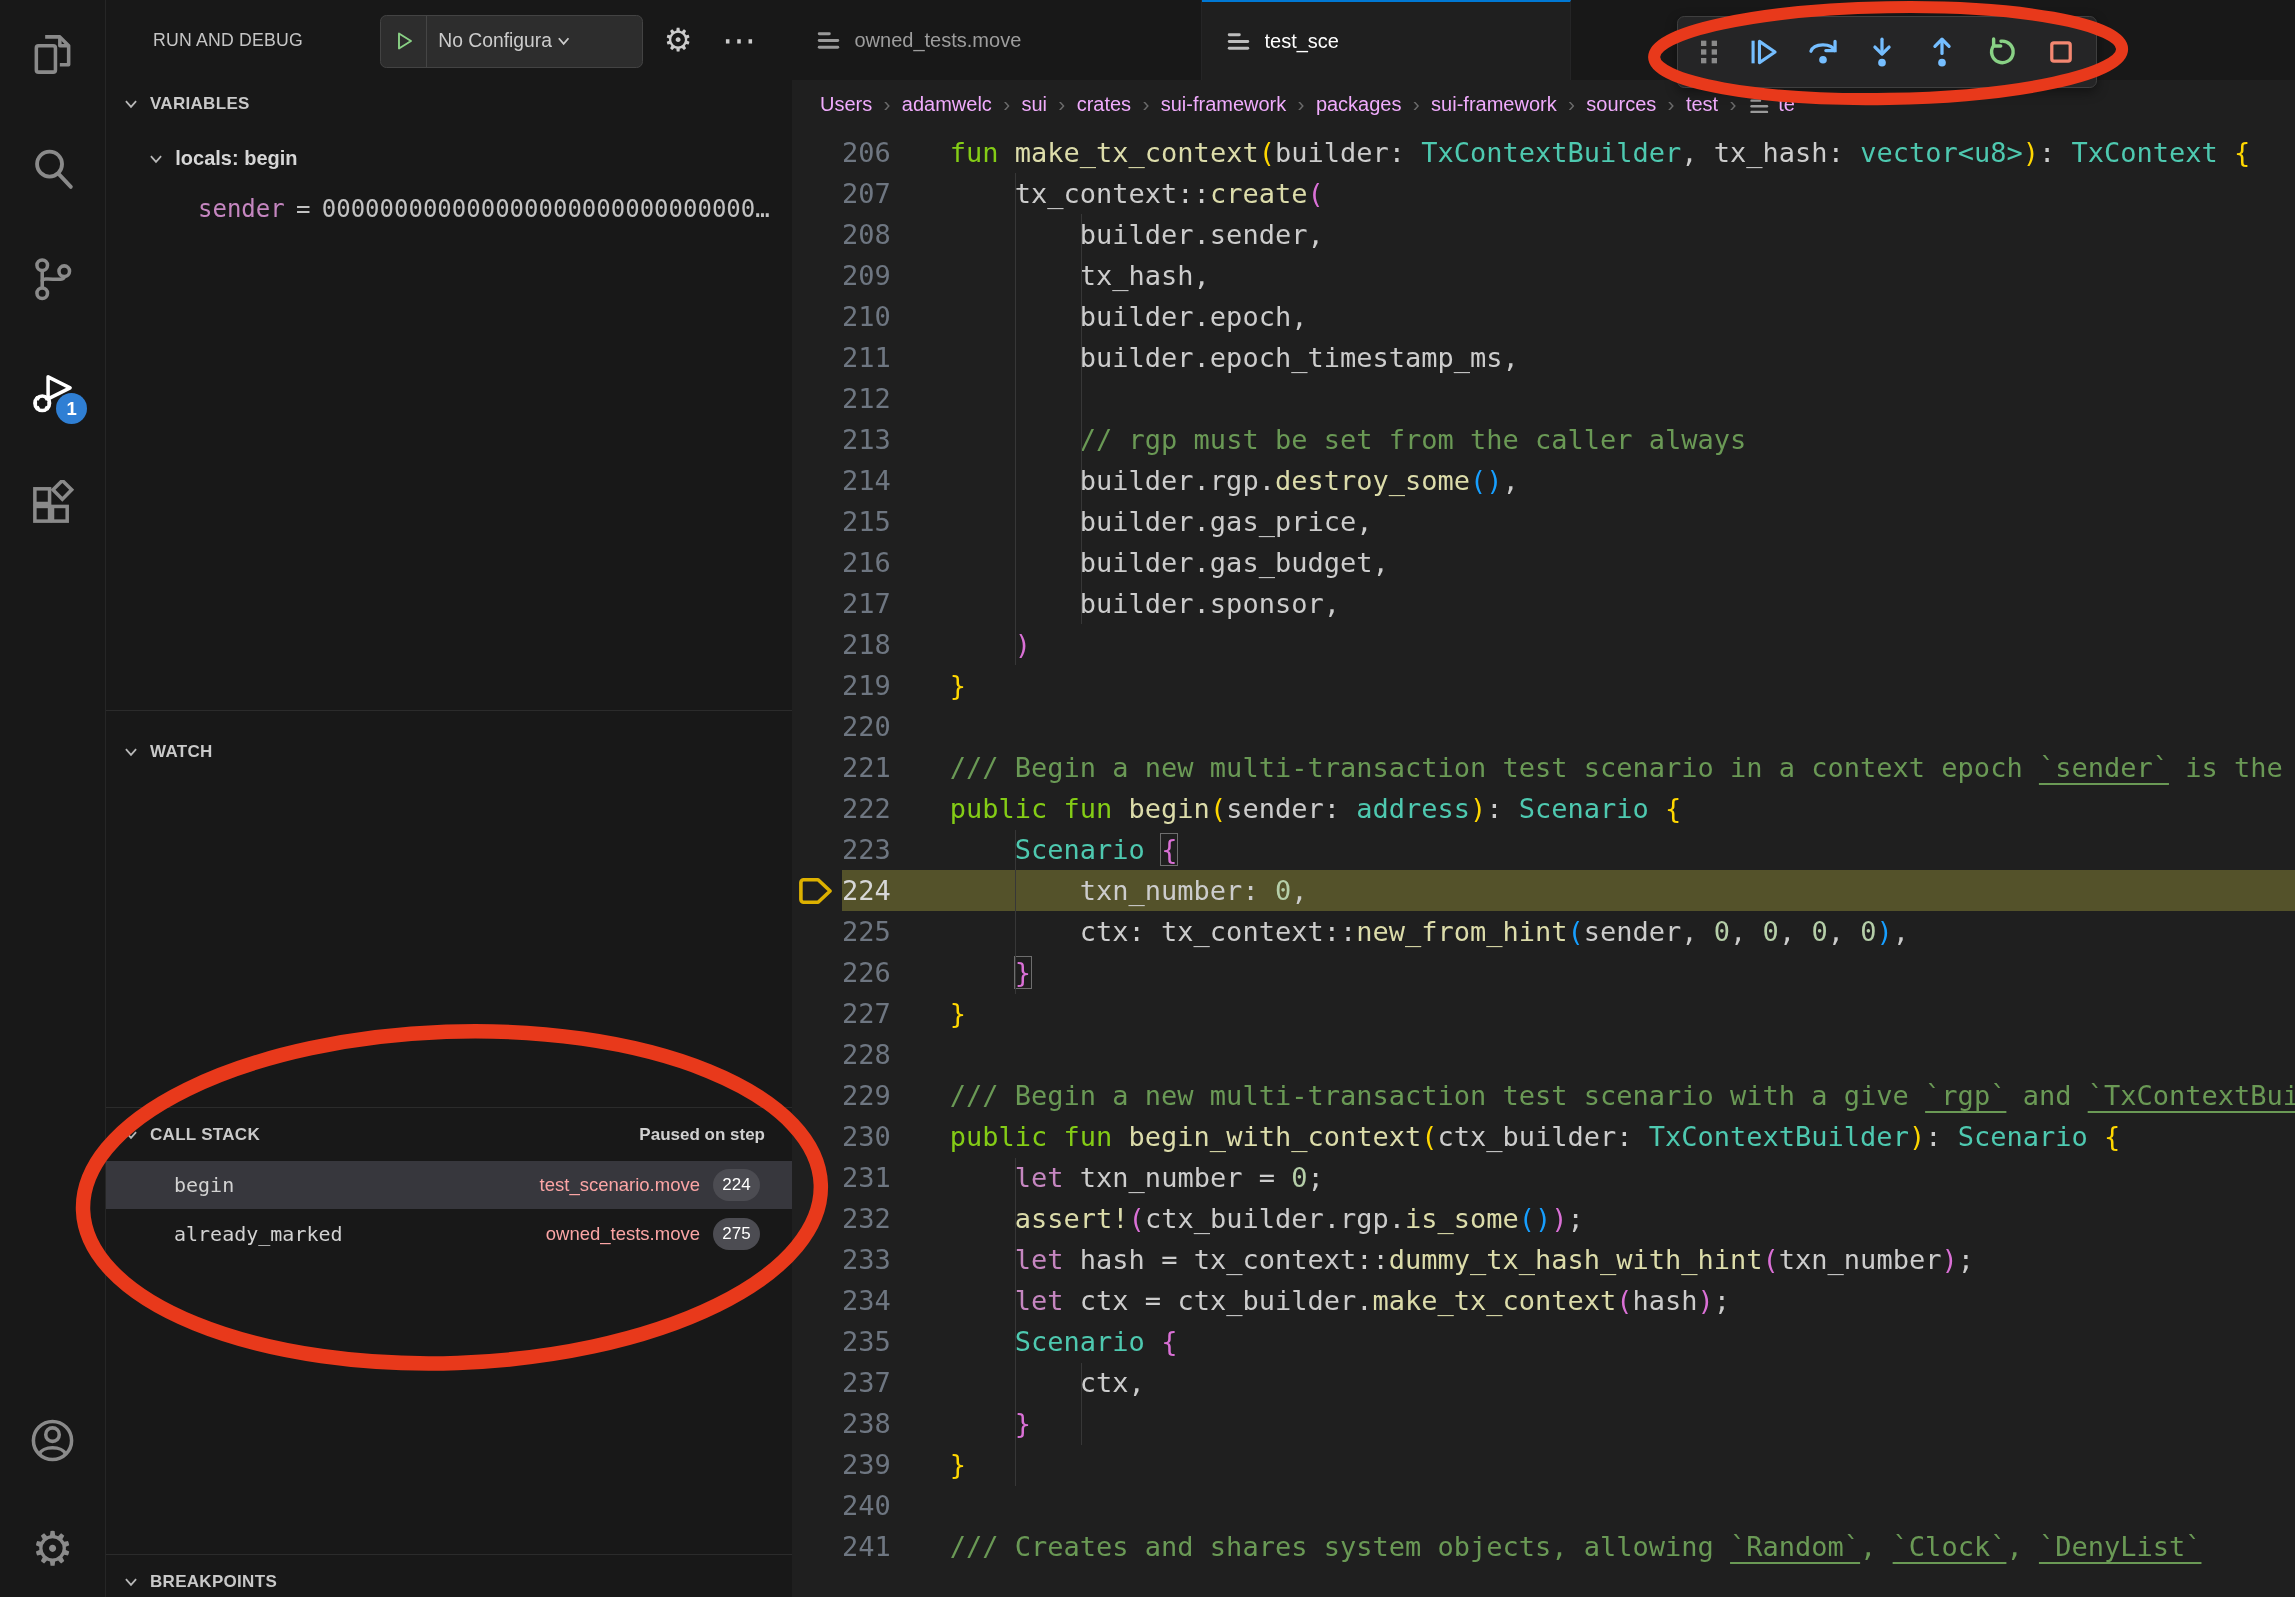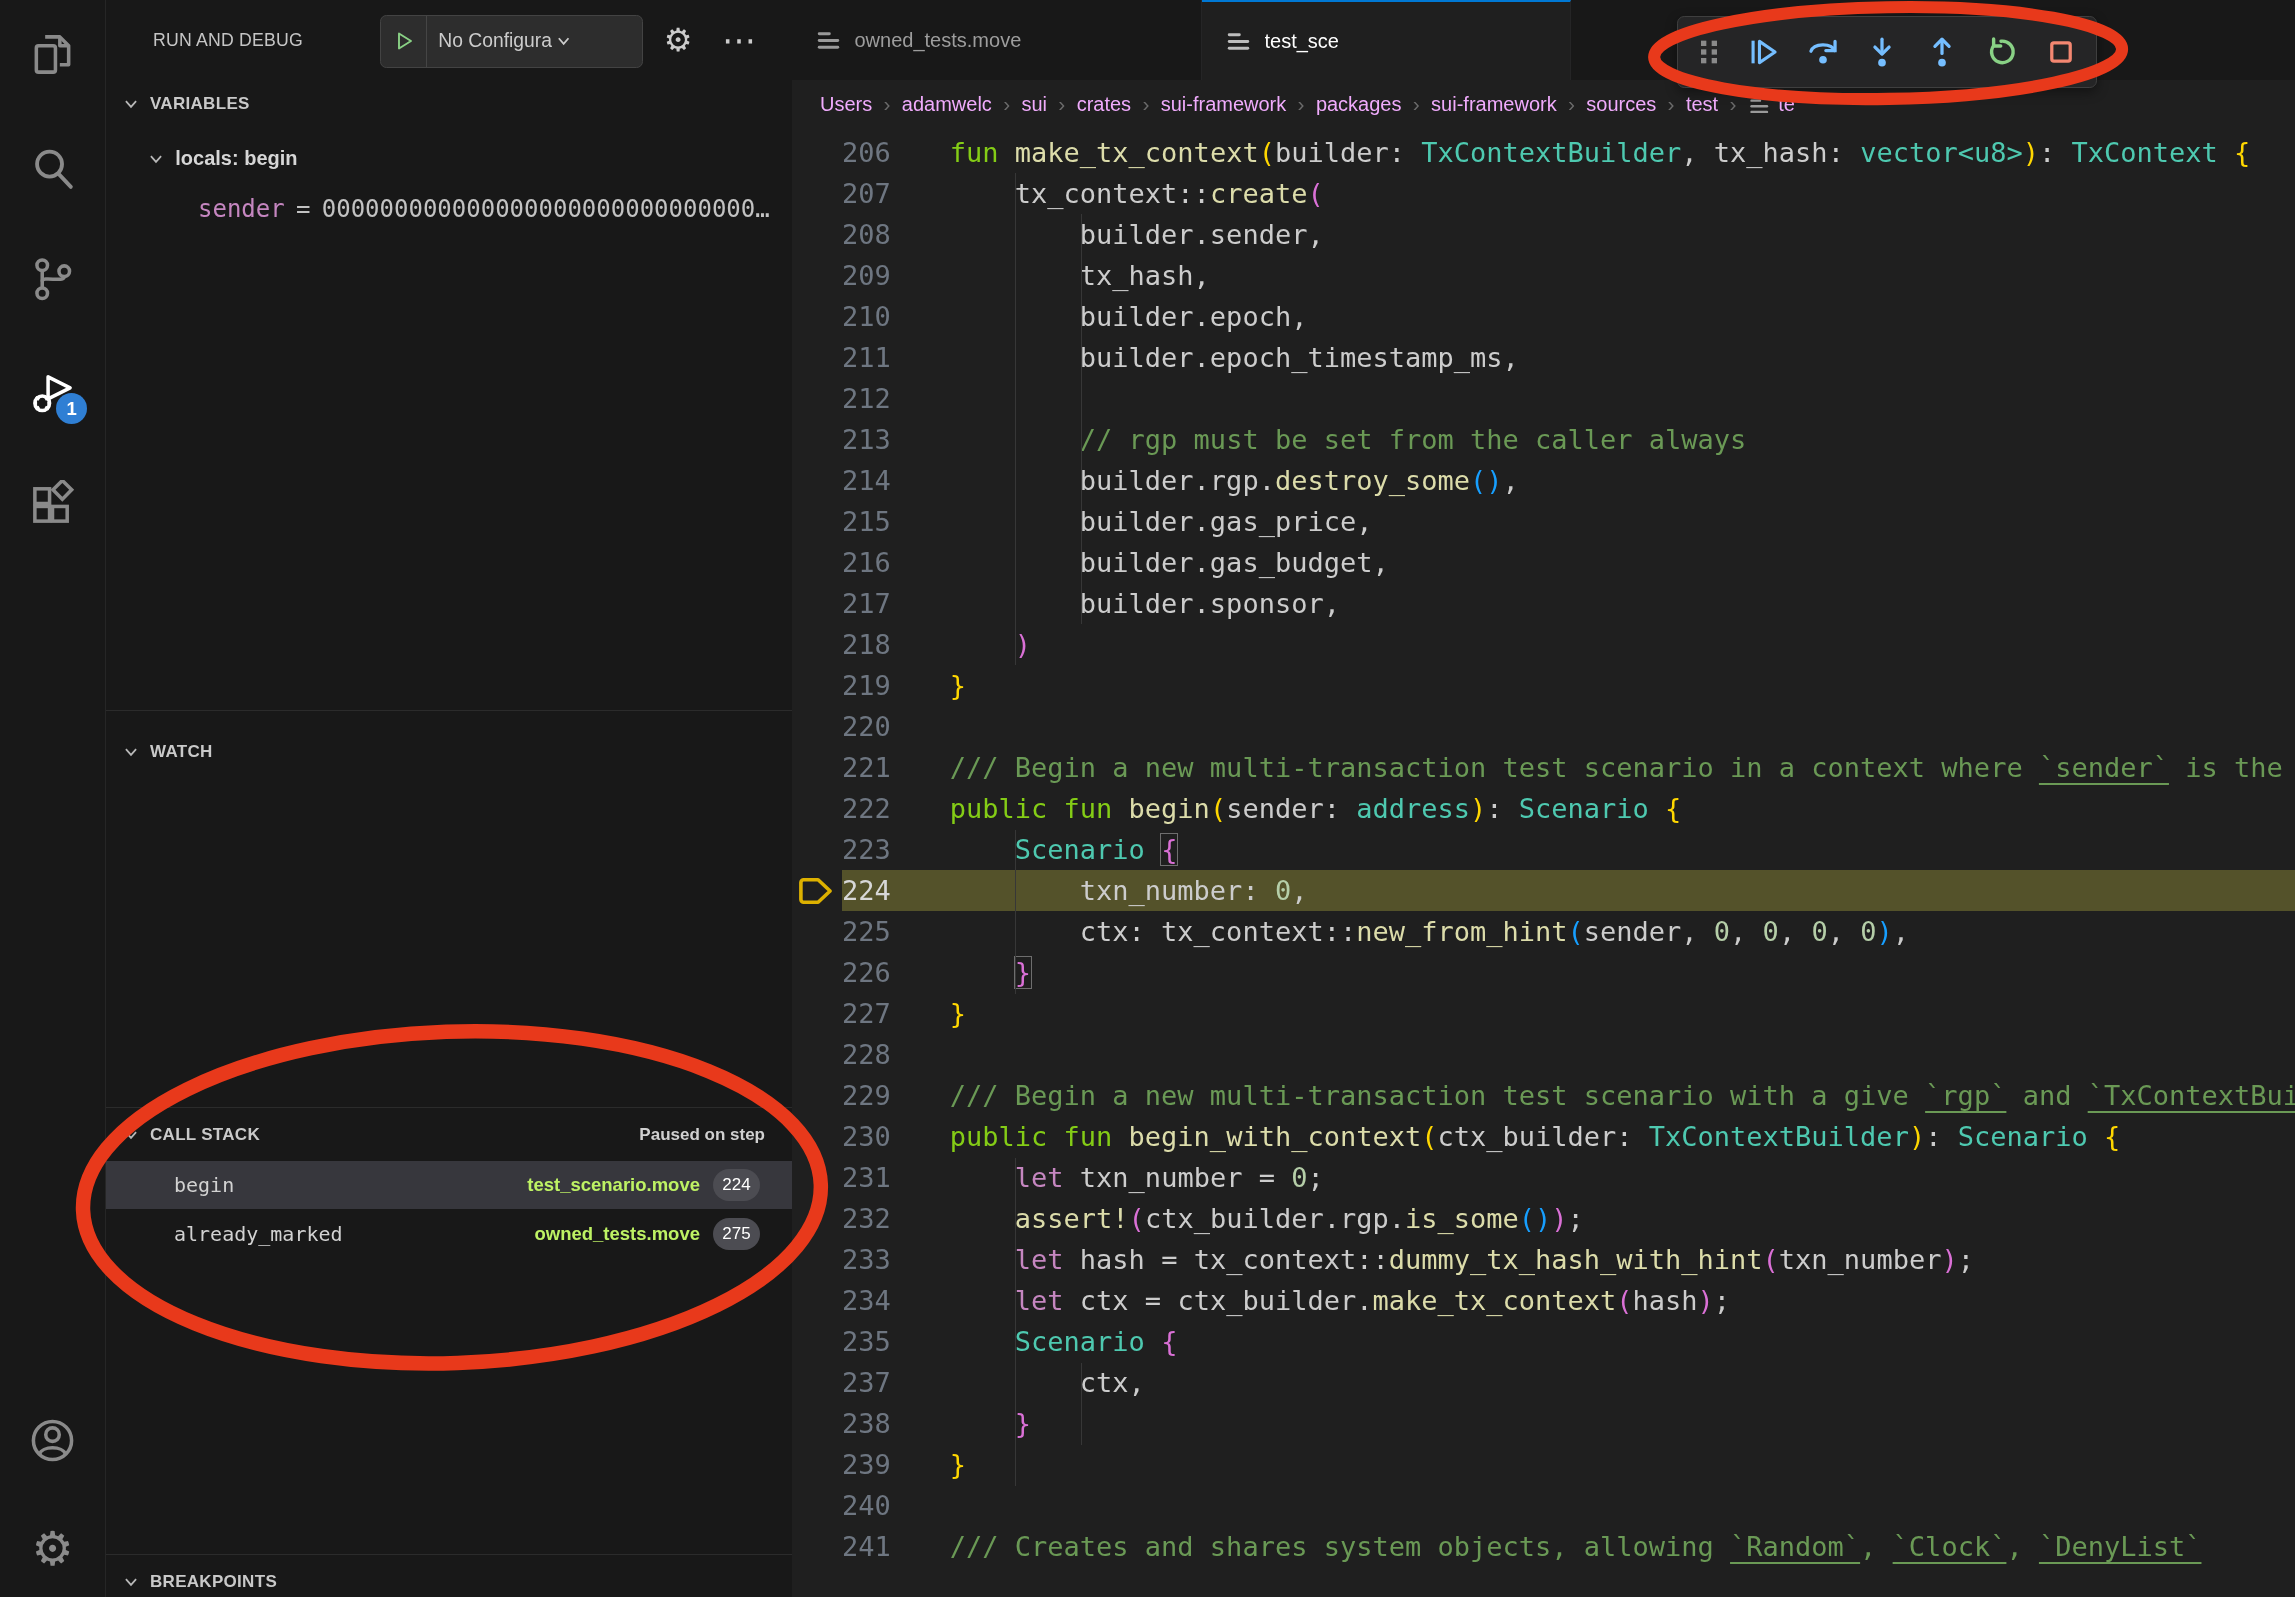--- a/index.html
+++ b/index.html
@@ -39,21 +39,21 @@
 
   .icon-btn{position:absolute;top:40px;transform:translate(-50%,-50%);cursor:pointer;
     color:#cccccc;display:flex;align-items:center;justify-content:center;}
 
   .var-name{color:#c586c0;}
   .var-text{font-size:24px;color:#c2c2c2;white-space:nowrap;}
 
   .frame-row{position:absolute;left:0;width:100%;height:48px;display:flex;align-items:center;}
   .frame-row.selected{background:#37373d;}
   .frame-name{font-family:"DejaVu Sans Mono",monospace;font-size:20px;color:#d2d2d2;margin-left:69px;}
-  .frame-file{margin-left:auto;margin-right:13px;font-size:18.5px;color:#bef264;font-weight:bold;}
+  .frame-file{margin-left:auto;margin-right:13px;font-size:18.5px;color:#fca5a5;}
   .frame-badge{flex:0 0 auto;margin-right:32px;min-width:47px;height:32px;border-radius:16px;
     background:#4c4c52;color:#ffffff;font-size:17px;display:flex;align-items:center;
     justify-content:center;padding:0 8px;box-sizing:border-box;}
   .paused{position:absolute;right:27px;font-size:17px;font-weight:bold;color:#d0d0d0;}
 
   
   .editor{position:absolute;left:792px;top:0;width:1503px;height:1597px;background:#1f1f1f;overflow:hidden;}
   .tab-bar{position:absolute;left:0;top:0;width:100%;height:80px;background:#181818;display:flex;}
   .tab{height:80px;display:flex;align-items:center;box-sizing:border-box;
     border-right:0.8px solid #252526;padding-left:22.5px;cursor:pointer;position:relative;}
@@ -418,21 +418,21 @@
           <div class="ln-code"><span class="c-b1">}</span></div>
         </div>
         <div class="line">
           <div class="ln-glyph"></div>
           <div class="ln-num">220</div>
           <div class="ln-code"></div>
         </div>
         <div class="line">
           <div class="ln-glyph"></div>
           <div class="ln-num">221</div>
-          <div class="ln-code"><span class="c-cm">/// Begin a new multi-transaction test scenario in a context where </span><span class="c-cmu">`sender`</span><span class="c-cm"> is the</span></div>
+          <div class="ln-code"><span class="c-cm">/// Begin a new multi-transaction test scenario in a context epoch </span><span class="c-cmu">`sender`</span><span class="c-cm"> is the</span></div>
         </div>
         <div class="line">
           <div class="ln-glyph"></div>
           <div class="ln-num">222</div>
           <div class="ln-code"><span class="c-kw">public fun </span><span class="c-fn">begin</span><span class="c-b1">(</span><span class="c-pl">sender: </span><span class="c-ty">address</span><span class="c-b1">)</span><span class="c-pl">: </span><span class="c-ty">Scenario</span><span class="c-pl"> </span><span class="c-b1">{</span></div>
         </div>
         <div class="line">
           <div class="ln-glyph"></div>
           <div class="ln-num">223</div>
           <div class="ln-code"><span class="c-pl">    </span><span class="c-ty">Scenario</span><span class="c-pl"> </span><span class="c-bm">{</span></div>

